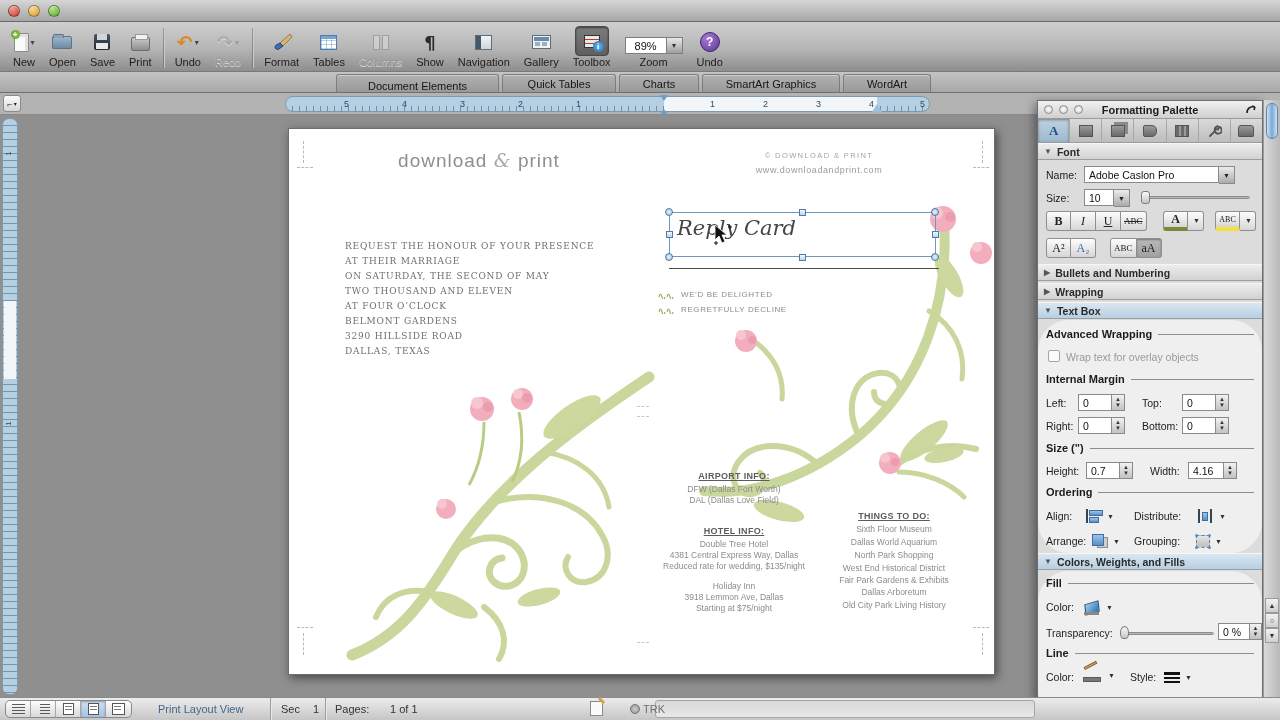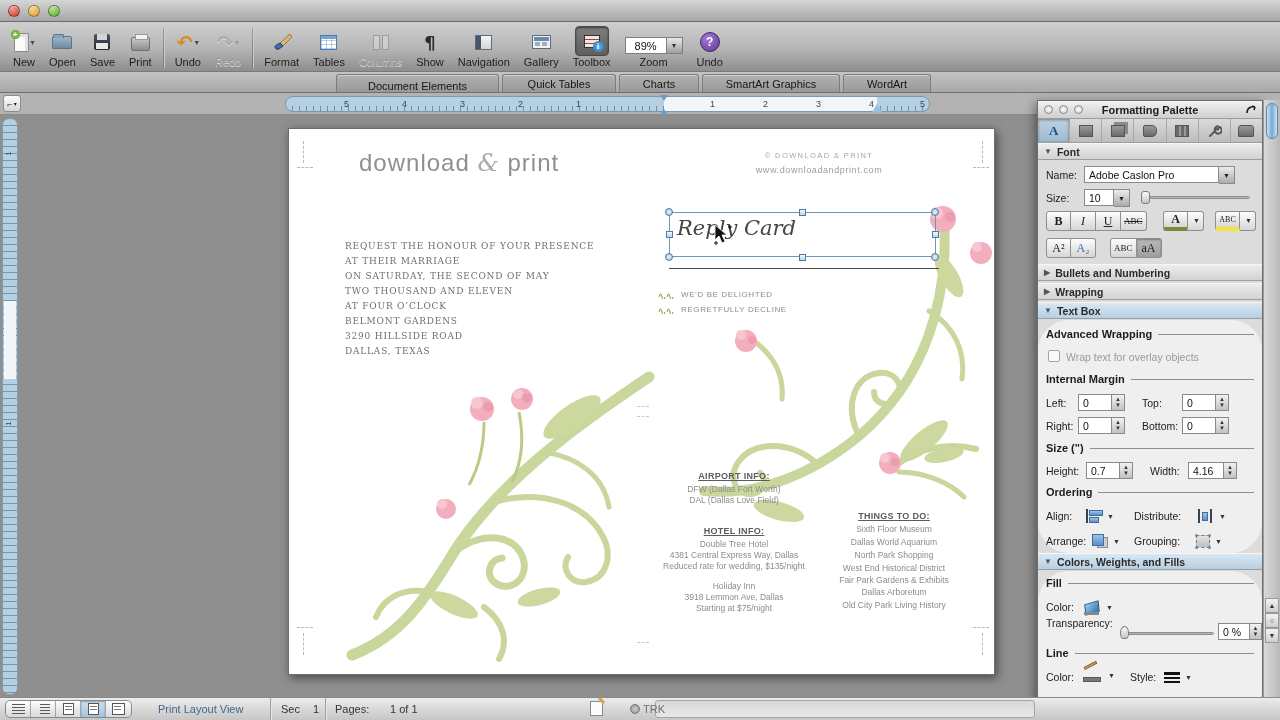--- a/index.html
+++ b/index.html
@@ -71,21 +71,21 @@
   .ind-marker:before { content:""; position:absolute; left:0; top:0; border:4.5px solid transparent; border-top:6px solid #6f9cc2; }
   .ind-marker:after { content:""; position:absolute; left:0; bottom:-2px; border:4.5px solid transparent; border-bottom:6px solid #6f9cc2; }
   .ri-marker { position:absolute; left:586px; top:2px; border:5px solid transparent; border-bottom:8px solid #9cc0da; }
   .vruler { left:2px; top:118px; width:16px; height:577px; background:#b5cfe3; border:1px solid #7e99ad; border-radius:7px;
     background-image:repeating-linear-gradient(to bottom, transparent 0 6px, rgba(60,90,115,.5) 6px 7px); }
   .vruler-white { position:absolute; left:1px; top:182px; width:12px; height:78px; background:#f3f6f8; }
   .vnum { position:absolute; left:3px; font-size:8px; color:#2e4c66; transform:rotate(-90deg); }
 
   
   .page { left:288px; top:128px; width:707px; height:547px; background:#fff; border:1px solid #6d6d6d; box-shadow:2px 3px 9px rgba(0,0,0,.5); overflow:hidden; }
-  .logo { left:70px; top:20px; width:240px; text-align:left; font-size:24px; letter-spacing:1px; color:#8f8f8f; }
+  .logo { left:70px; top:20px; width:240px; text-align:center; font-size:19px; letter-spacing:1px; color:#8f8f8f; }
   .logo .amp { font-family:"DejaVu Serif", serif; font-style:italic; color:#a9a9a9; }
   .copyr { left:410px; top:22px; width:240px; text-align:center; font-size:7.5px; letter-spacing:1.4px; color:#a5a5a5; }
   .website { left:410px; top:36px; width:240px; text-align:center; font-size:9px; letter-spacing:.6px; color:#9d9d9d; }
   .script { font-family:"DejaVu Serif", serif; font-style:italic; }
   .couple { left:52px; top:74px; font-size:16px; color:#85a03c; }
   .inv-line { position:absolute; left:56px; font-family:"DejaVu Serif", serif; font-size:9px; letter-spacing:.8px; color:#6f6f6f; }
   .sel-box { left:380px; top:83px; width:267px; height:45px; border-top:1px solid #6f97bd; border-bottom:1px solid #6f97bd; }
   .sel-box .vline { position:absolute; top:0; width:1px; height:45px; background:#6f97bd; }
   .handle-c { position:absolute; width:8px; height:8px; border-radius:50%; background:radial-gradient(#eaf3fb,#9cc0de); border:1px solid #4f7ba5; }
   .handle-s { position:absolute; width:7px; height:7px; background:linear-gradient(#f4f9fd,#b9d4e8); border:1px solid #4f7ba5; }
@@ -698,21 +698,21 @@
     <div class="rule-head" style="left:8px; top:6px; width:208px;">
         <span>Fill</span>
         <span class="rule"></span>
       </div>
     <span class="pal-label" style="left:8px; top:30px;">Color:</span>
     <span class="icon-btn" style="left:45px; top:26px;">
         <span class="bucket"></span>
         <span class="mini-dd">▼</span>
       </span>
 
-    <span class="pal-label" style="left:8px; top:46px;">Transparency:</span>
+    <span class="pal-label" style="left:8px; top:56px;">Transparency:</span>
     <span class="slider-track" style="left:84px; top:61px; width:92px;"></span>
     <span class="slider-thumb" style="left:82px; top:55px; border-radius:50% 50% 40% 40%;"></span>
     <span class="pal-input" style="left:180px; top:52px; width:32px;">0 %</span>
     <span class="stepper" style="left:212px; top:52px; width:12px;">
         <span>▲</span>
         <span>▼</span>
       </span>
 
     <div class="rule-head" style="left:8px; top:76px; width:208px;">
         <span>Line</span>

